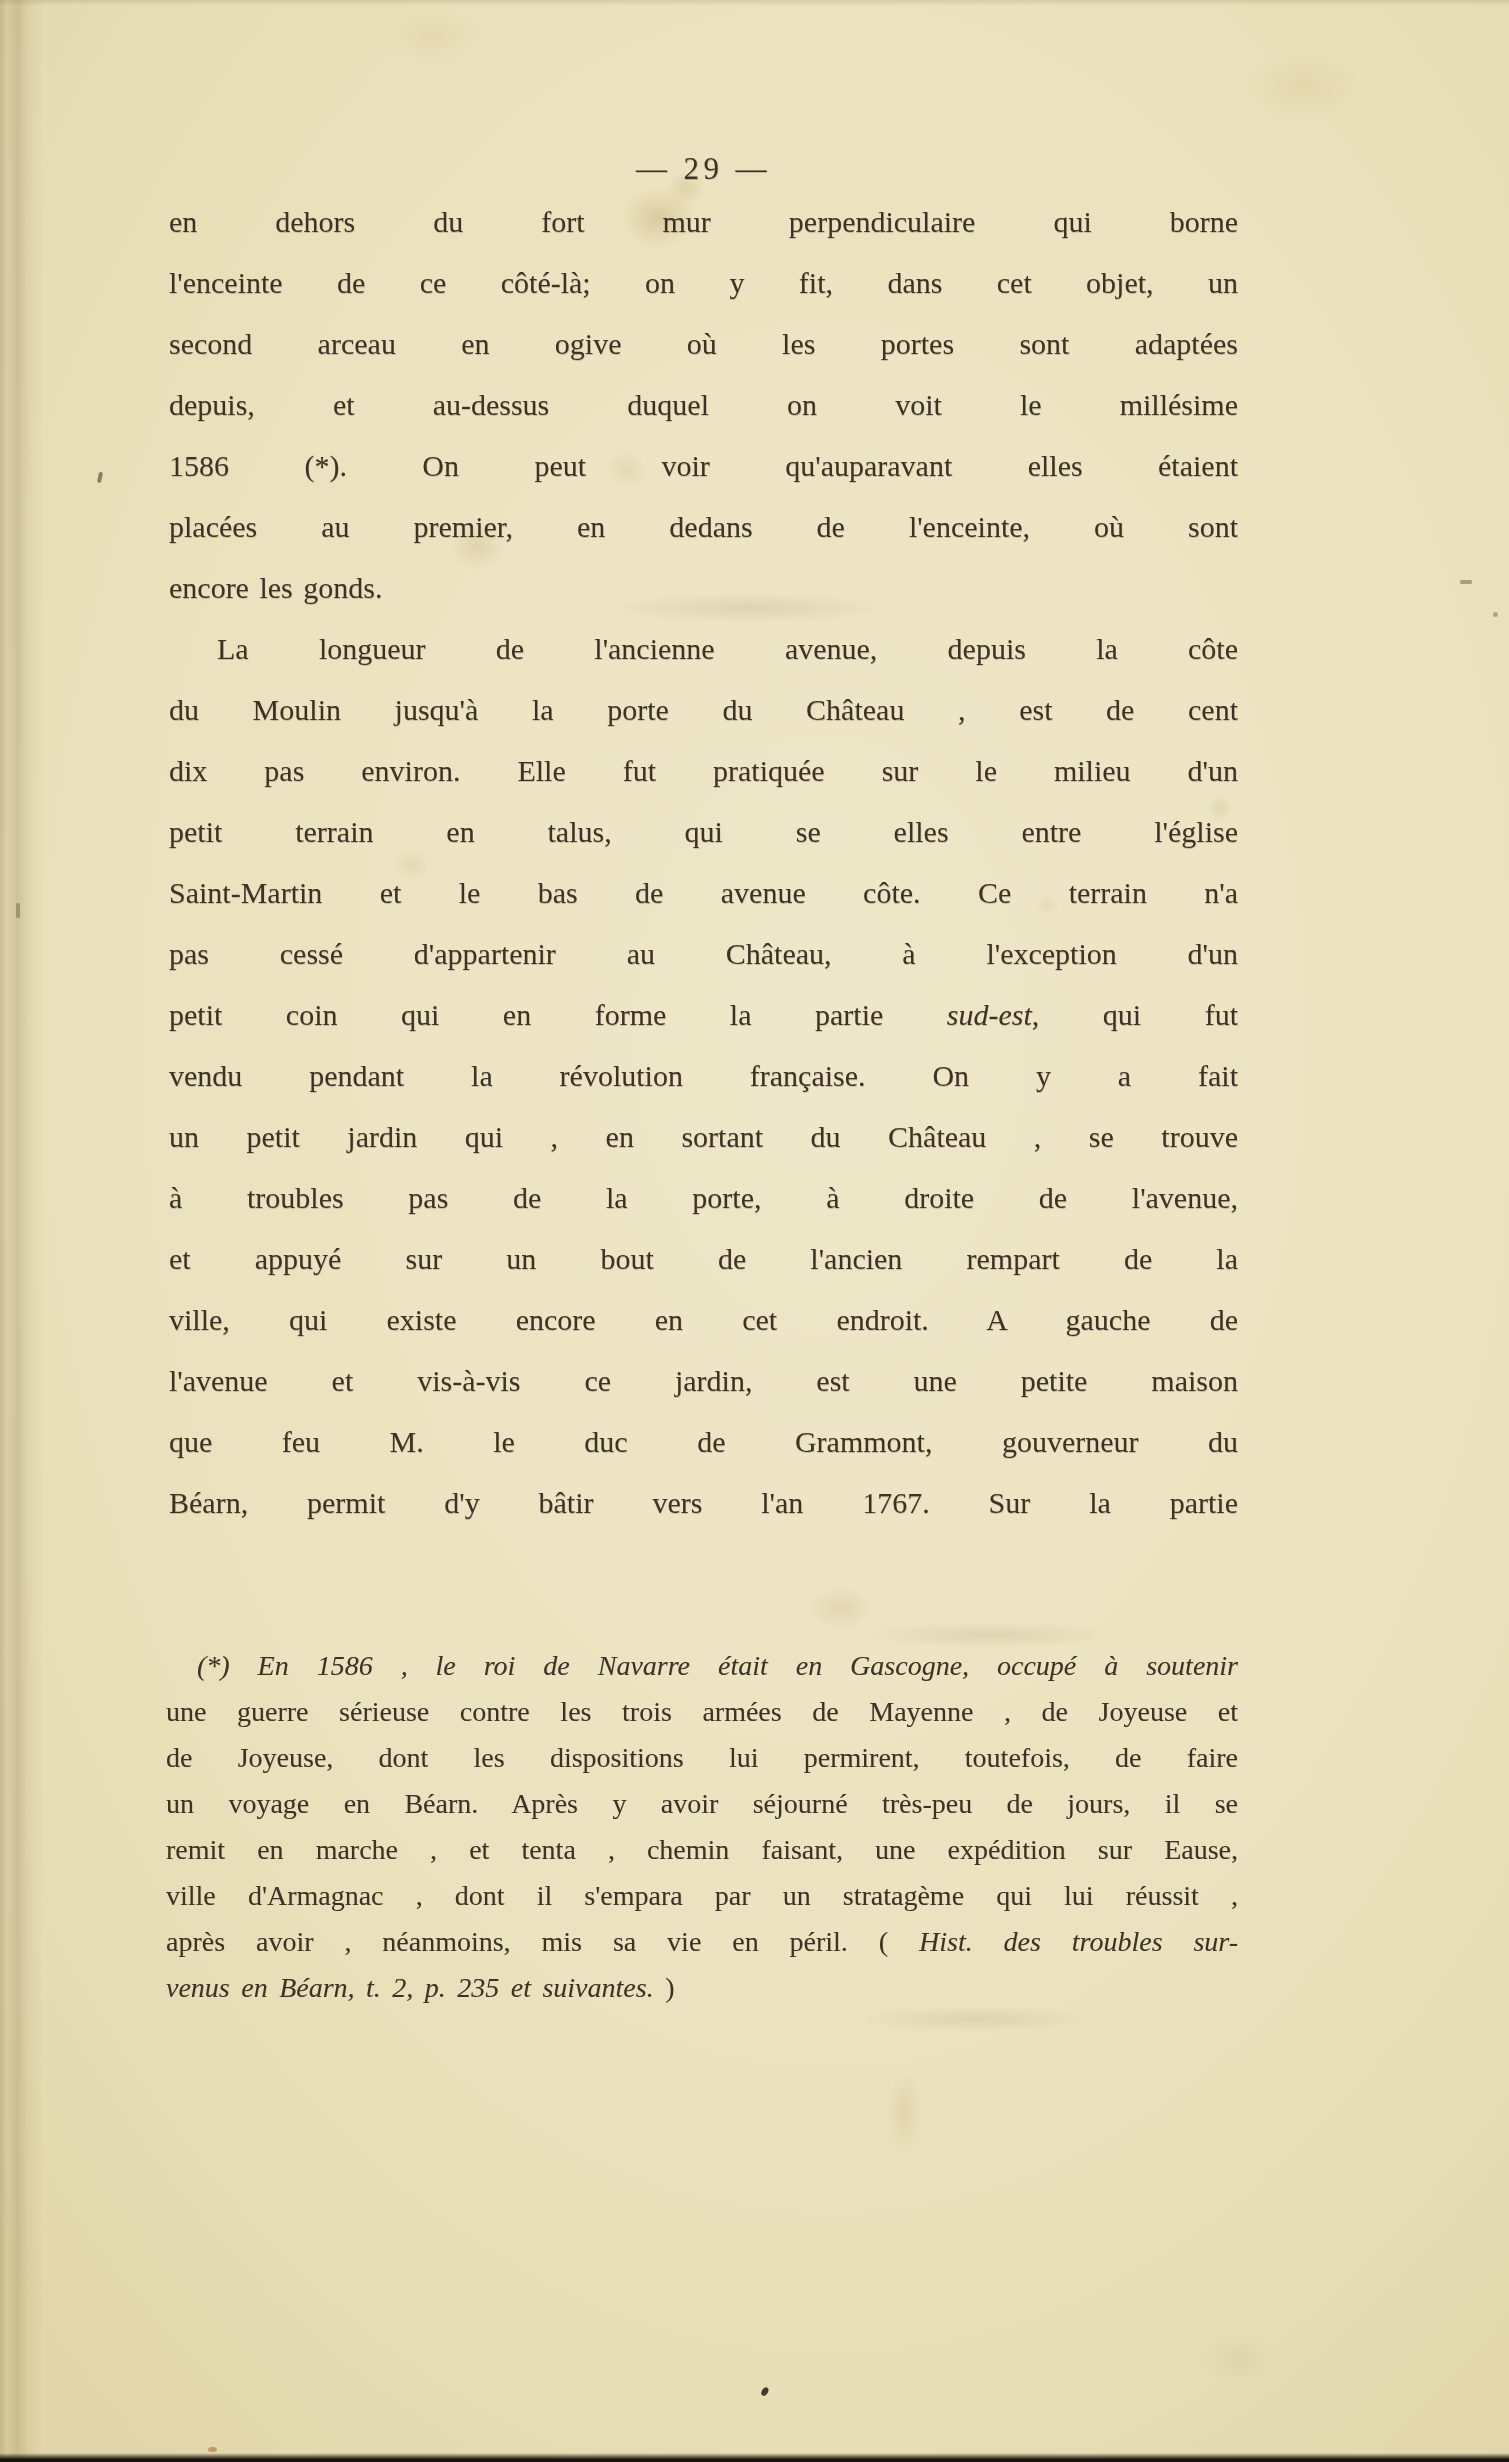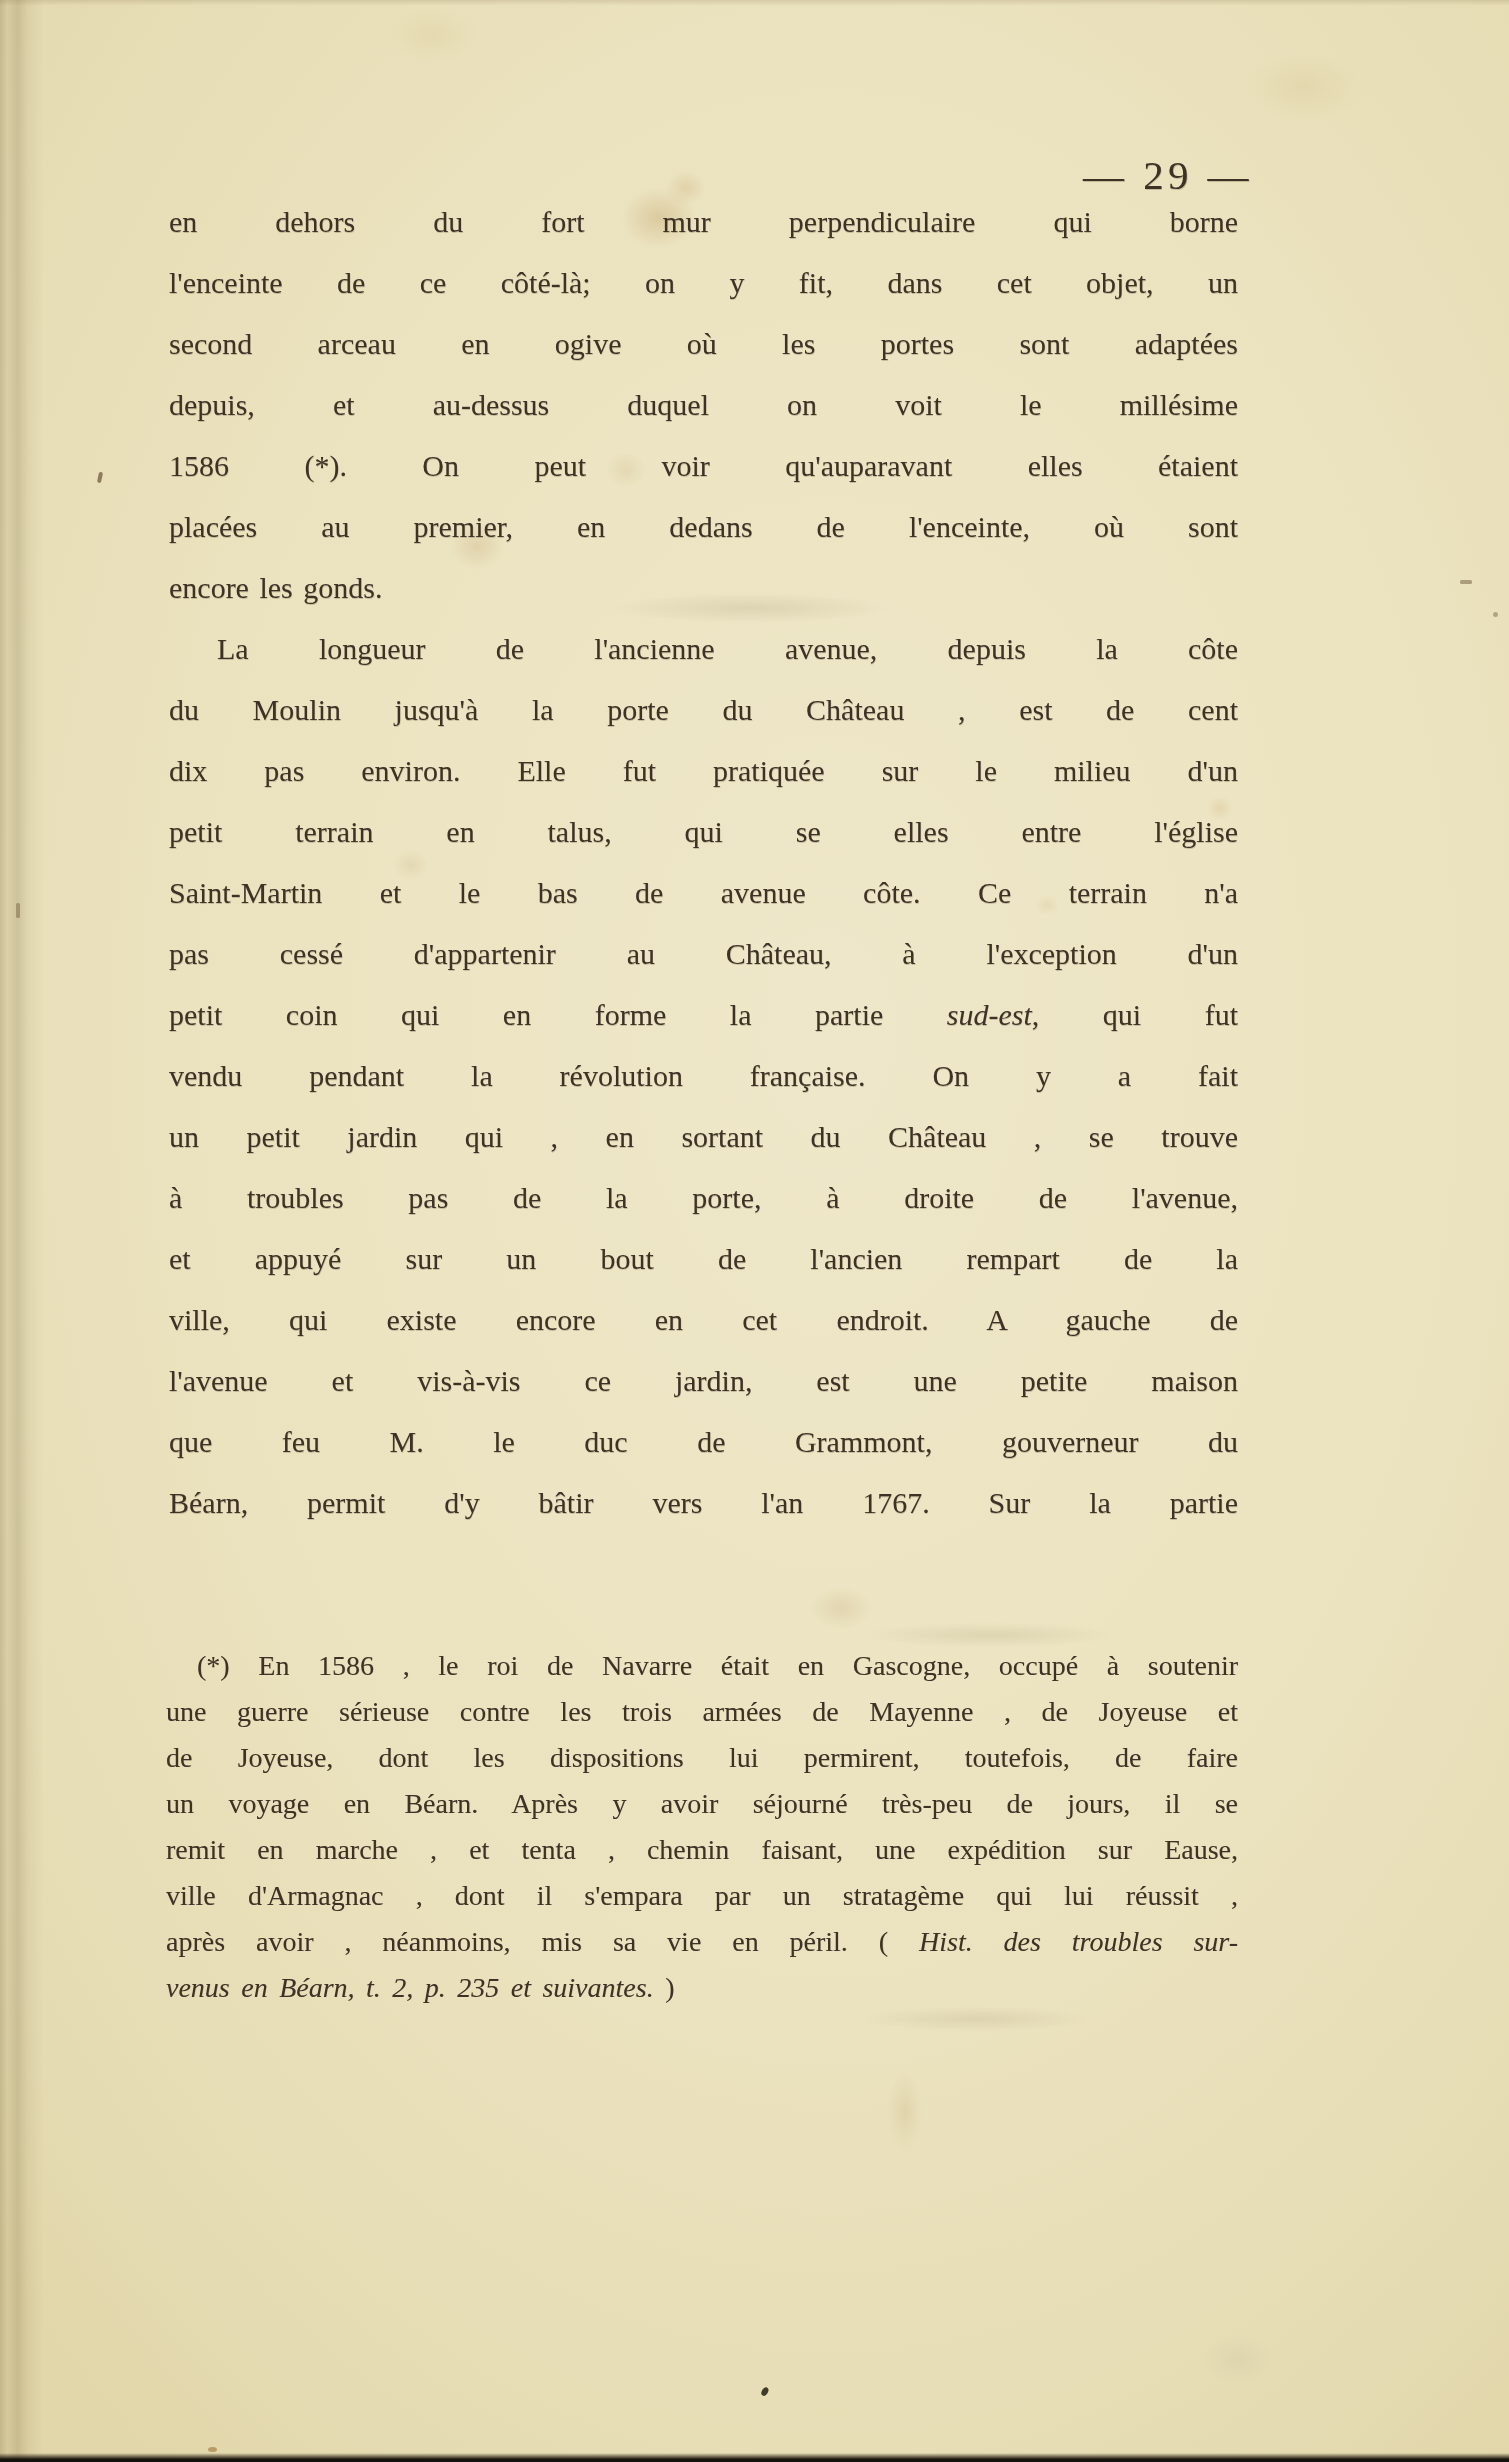--- a/index.html
+++ b/index.html
@@ -74,44 +74,44 @@
              background: rgba(110,90,60,0.45); }
   .speck-4 { left: 762px; top: 2387px; width: 5.8px; height: 8.7px; border-radius: 50%;
              background: rgba(35,28,18,0.85); transform: rotate(30deg); }
   .speck-5 { left: 208px; top: 2447px; width: 8.7px; height: 5.1px; border-radius: 50%;
              background: rgba(150,105,45,0.55); }
   .speck-6 { left: 16px; top: 903px; width: 3.6px; height: 14.6px; border-radius: 1.5px;
              background: rgba(105,88,55,0.45); }
 
   
   .page-header {
-    position: absolute; top: 151px; left: 184px; width: 1069px;
-    text-align: right;
-    font-size: 41px; letter-spacing: 4.4px;
+    position: absolute; top: 151px; left: 169px; width: 1069px;
+    text-align: center;
+    font-size: 31px; letter-spacing: 4.4px;
     color: var(--ink);
     text-shadow: 0.7px 0.7px 0 rgba(60,45,25,0.22);
   }
   .body-text {
     position: absolute; top: 191px; left: 169px; width: 1069px;
     font-size: 30px; line-height: 61px;
     color: var(--ink);
     text-shadow: 0.4px 0.6px 0 rgba(60,45,25,0.22);
     word-spacing: 0.10em;
   }
   .footnote {
     position: absolute; top: 1643px; left: 166px; width: 1072px;
     font-size: 28px; line-height: 46px;
     color: var(--ink);
     text-shadow: 0.4px 0.4px 0 rgba(60,45,25,0.20);
     word-spacing: 0.16em;
   }
   .line { white-space: normal; }
   .line.fill { text-align: justify; text-align-last: justify; text-justify: inter-word; }
   .body-text .line.indent { text-indent: 48px; }
-  .footnote .line.indent { text-indent: 31px; }
+  .footnote .line.indent { text-indent: 31px; font-style: italic; }
   .line em { font-style: italic; }
 </style>
 </head>
 <body>
 
 <div class="page">
   <div class="stains"></div>
 
   <div class="page-header">— 29 —</div>
 

